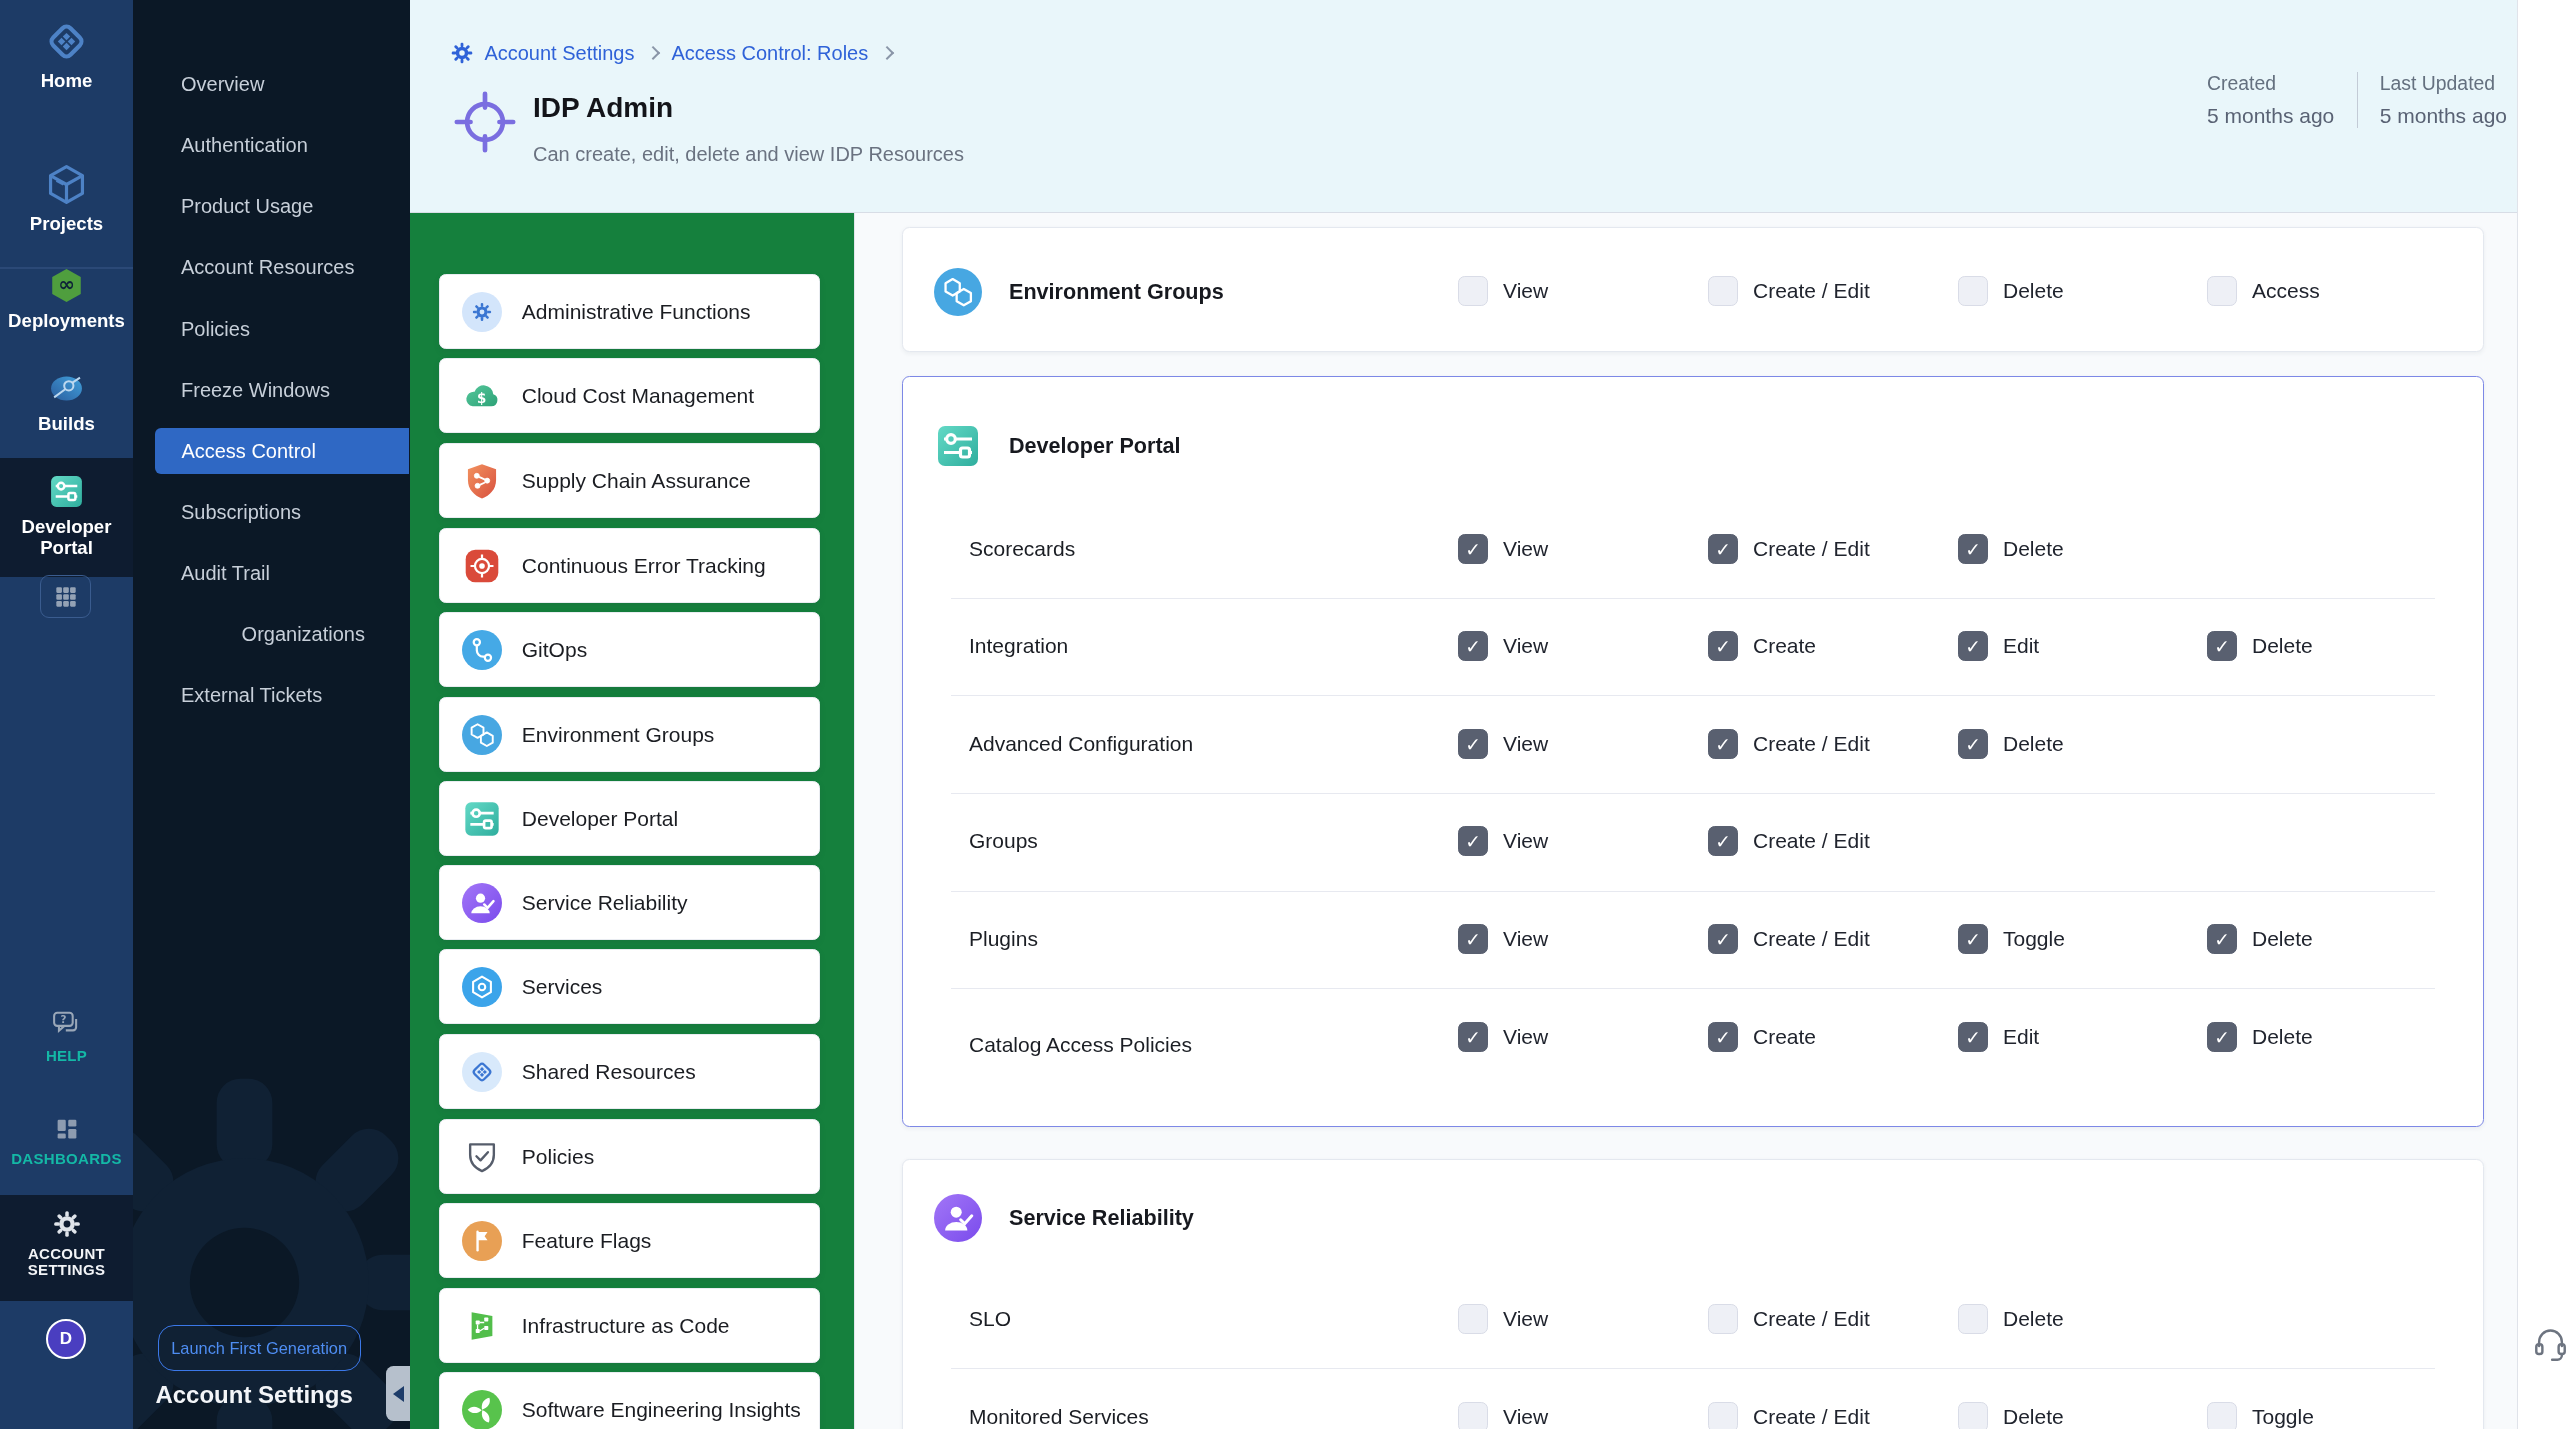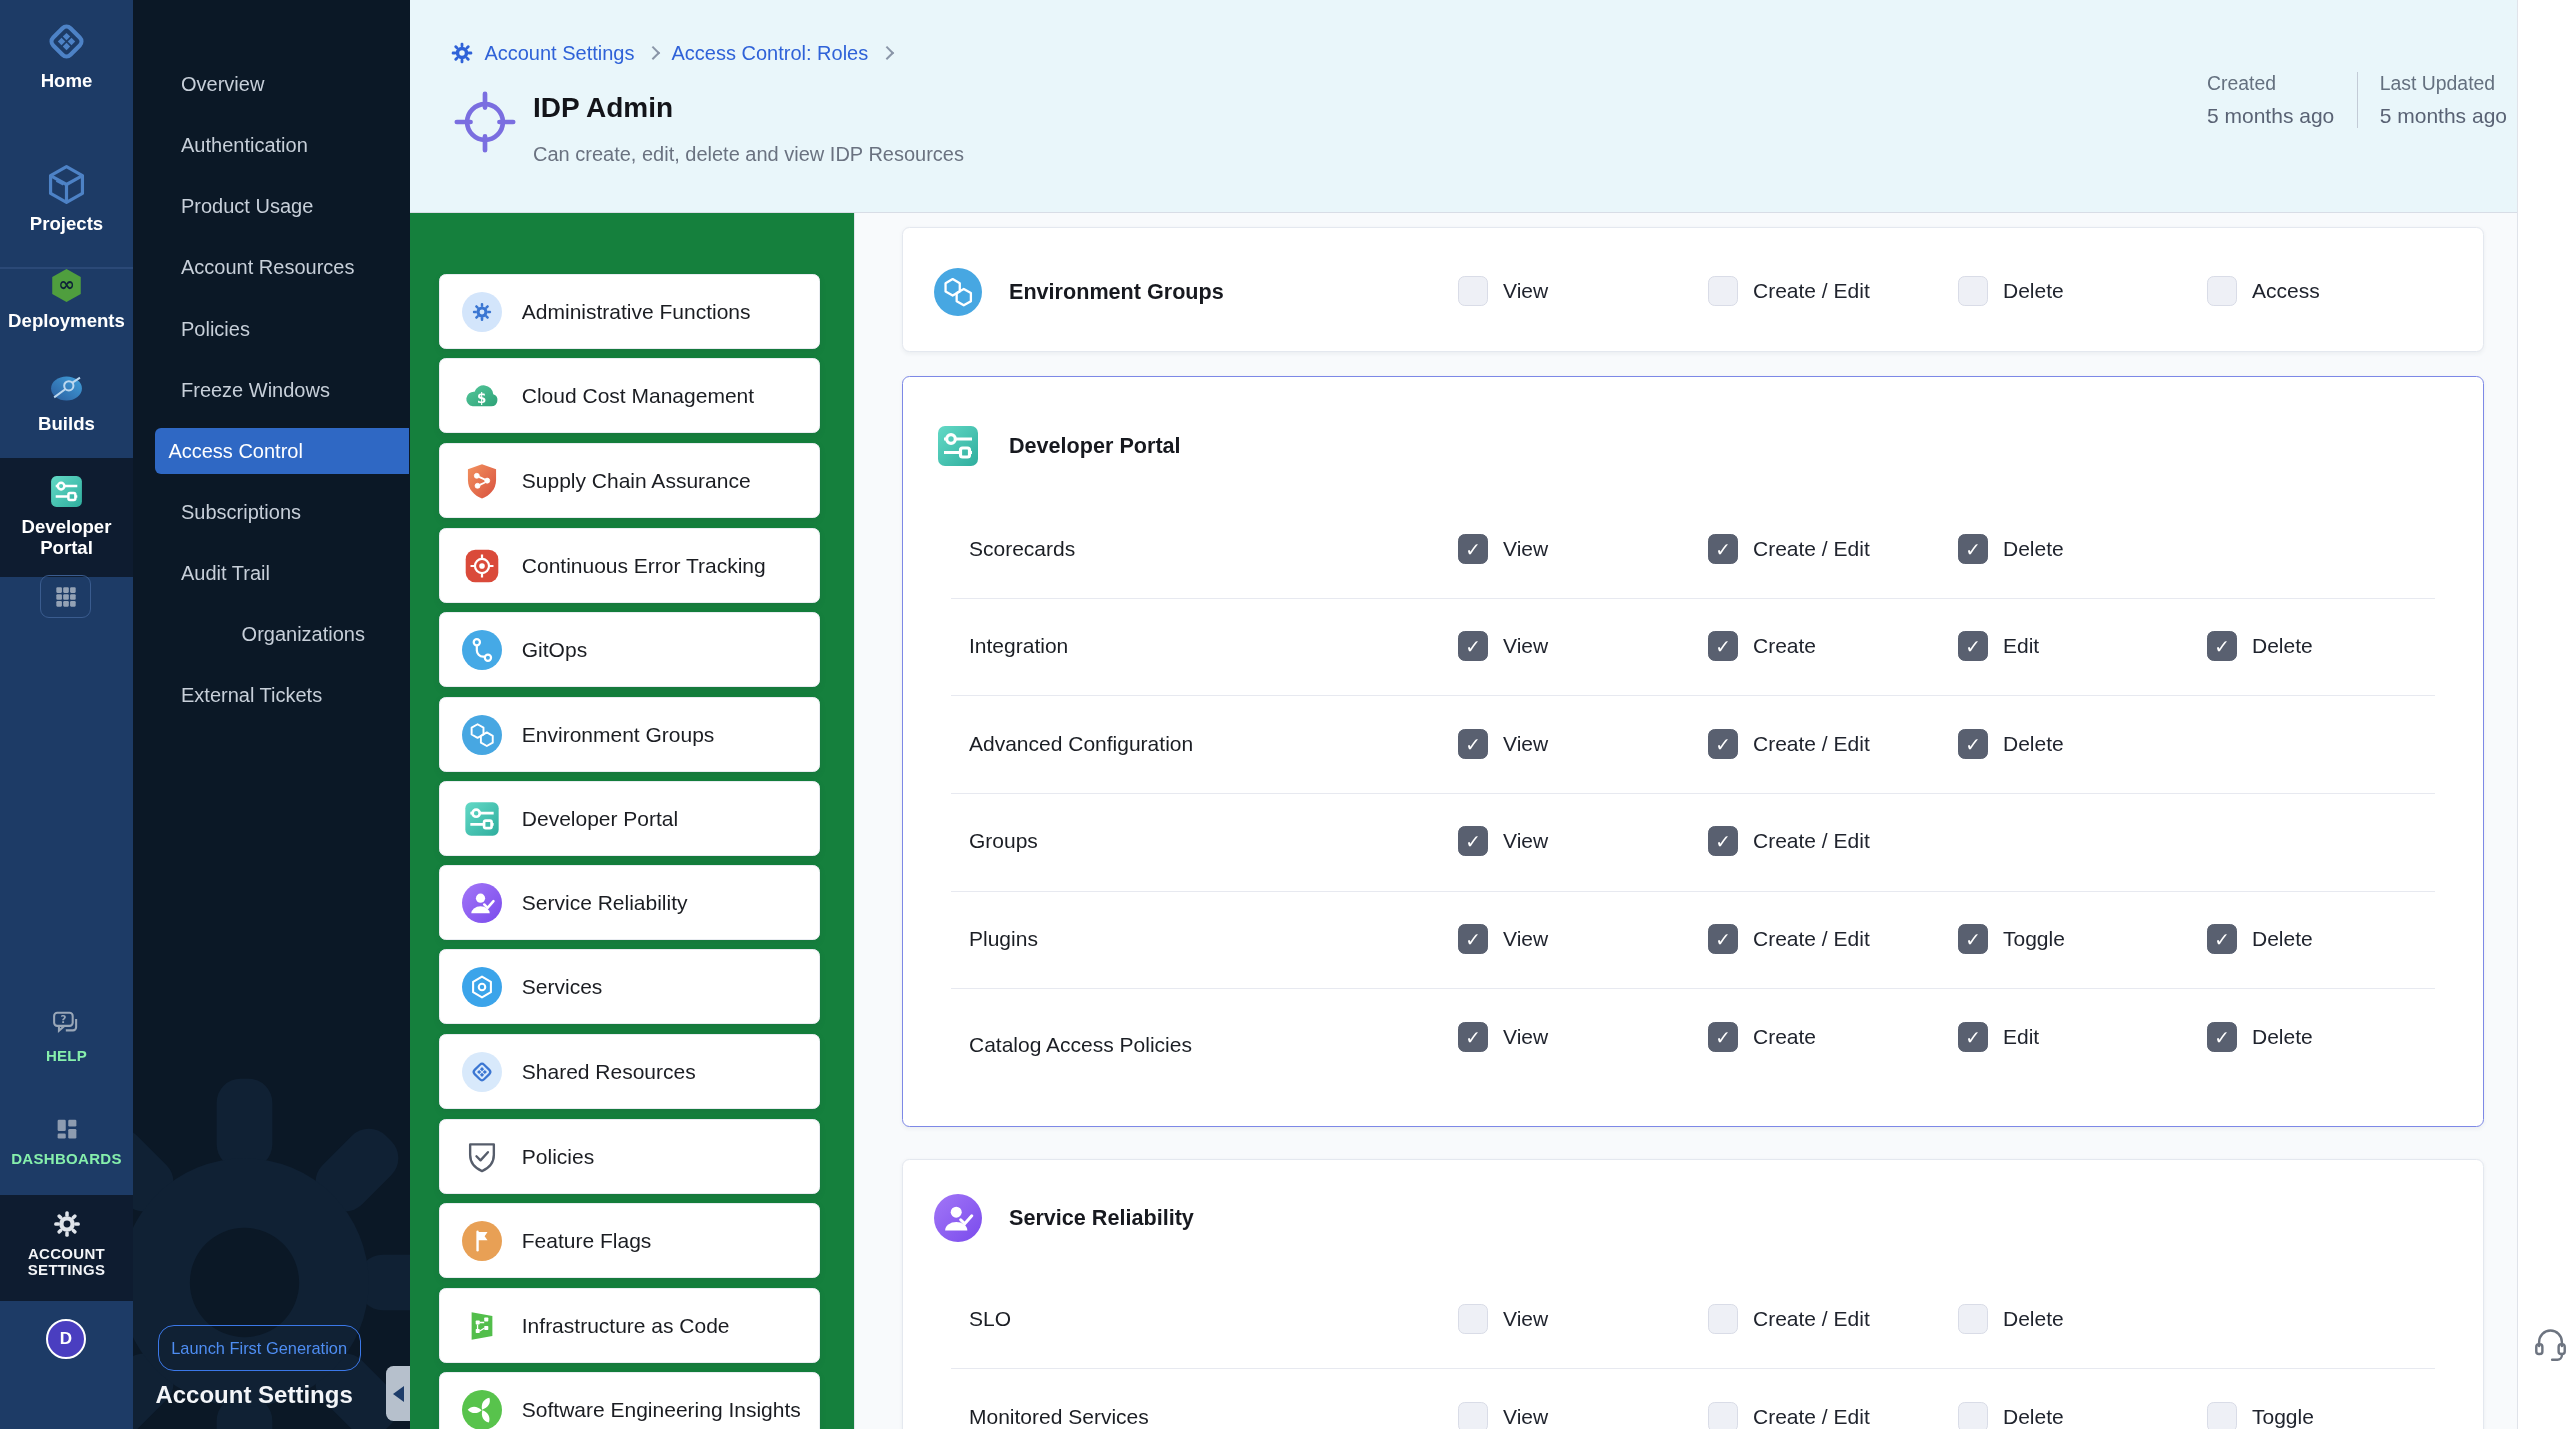--- a/index.html
+++ b/index.html
@@ -6,30 +6,30 @@
   body{width:2576px;height:1430px;overflow:hidden;font-family:"Liberation Sans",sans-serif;-webkit-font-smoothing:antialiased}
   #app{position:relative;width:2576px;height:1430px;overflow:hidden}
 
   
   #rail{position:absolute;left:0;top:0;width:133px;height:1430px;background:#1d3b66;overflow:hidden;z-index:5}
   .rail-band{position:absolute;left:0;width:133px;background:#0e1c30}
   .rail-div{position:absolute;left:0;top:267px;width:133px;height:1.5px;background:#2b4977}
   .rail-item{position:absolute;left:0;width:133px;text-align:center;cursor:pointer}
   .rail-icon{display:flex;justify-content:center;align-items:center}
   .rail-label{font-size:18.6px;font-weight:600;color:#fff;margin-top:6.7px;line-height:1.12;padding:0 6px}
-  .rail-label.small{font-size:15px;font-weight:600;color:#86efac;letter-spacing:0.3px}
+  .rail-label.small{font-size:15px;font-weight:600;color:#14b8a6;letter-spacing:0.3px}
   .rail-label.small.lit{color:#f2f4f7}
   .apps-btn{position:absolute;left:40px;top:575px;width:51px;height:43px;border:1.5px solid #3a5c8f;border-radius:9px;display:flex;align-items:center;justify-content:center;box-sizing:border-box;cursor:pointer}
   .avatar{position:absolute;left:46px;top:1319px;width:40px;height:40px;border-radius:50%;background:#4a3ec0;border:2.2px solid #fff;box-sizing:border-box;color:#fff;font-weight:bold;font-size:17px;display:flex;align-items:center;justify-content:center;cursor:pointer}
 
   
   #sidebar{position:absolute;left:133px;top:0;width:277px;height:1430px;background:#0b1826;overflow:hidden;z-index:4}
   .wm{position:absolute;left:-127px;top:1044px;opacity:.5;pointer-events:none}
   .sb-item{position:absolute;left:0;width:232px;height:46px;line-height:46px;padding-left:48px;box-sizing:border-box;font-size:20px;color:#c7cfd9;cursor:pointer;white-space:nowrap}
-  .sb-item.active{background:#2f68c4;color:#fff;left:22.4px;width:254px;border-radius:6px 0 0 6px;padding-left:13px}
+  .sb-item.active{background:#2f68c4;color:#fff;left:22.4px;width:254px;border-radius:6px 0 0 6px;padding-left:26px}
   .launch-btn{position:absolute;left:24.6px;top:1325px;width:203px;height:46px;border:1.5px solid #3b78e8;border-radius:16px;background:transparent;color:#4e8df2;font-size:16.4px;font-family:"Liberation Sans",sans-serif;display:flex;align-items:center;justify-content:center;cursor:pointer;box-sizing:border-box}
   .sb-title{position:absolute;left:22.4px;top:1381px;font-size:24px;font-weight:bold;color:#f3f5f8}
   .collapse-tab{position:absolute;left:253px;top:1366px;width:24px;height:55px;background:#b6c0cc;border-radius:7.5px 0 0 7.5px;display:flex;align-items:center;justify-content:center;cursor:pointer}
   .tri{width:0;height:0;border-top:8.2px solid transparent;border-bottom:8.2px solid transparent;border-right:11.2px solid #1d3c69}
 
   
   #header{position:absolute;left:409px;top:0;width:2108px;height:213px;background:#e9f6fa;border-bottom:0.7px solid #d8dde6;box-sizing:border-box;z-index:2}
   .crumbs{position:absolute;left:41px;top:41px;display:flex;align-items:center;font-size:20px}
   .crumb-gear{margin-right:10.4px;display:flex}
   .crumb-link{color:#2f62d8;text-decoration:none;cursor:pointer}

